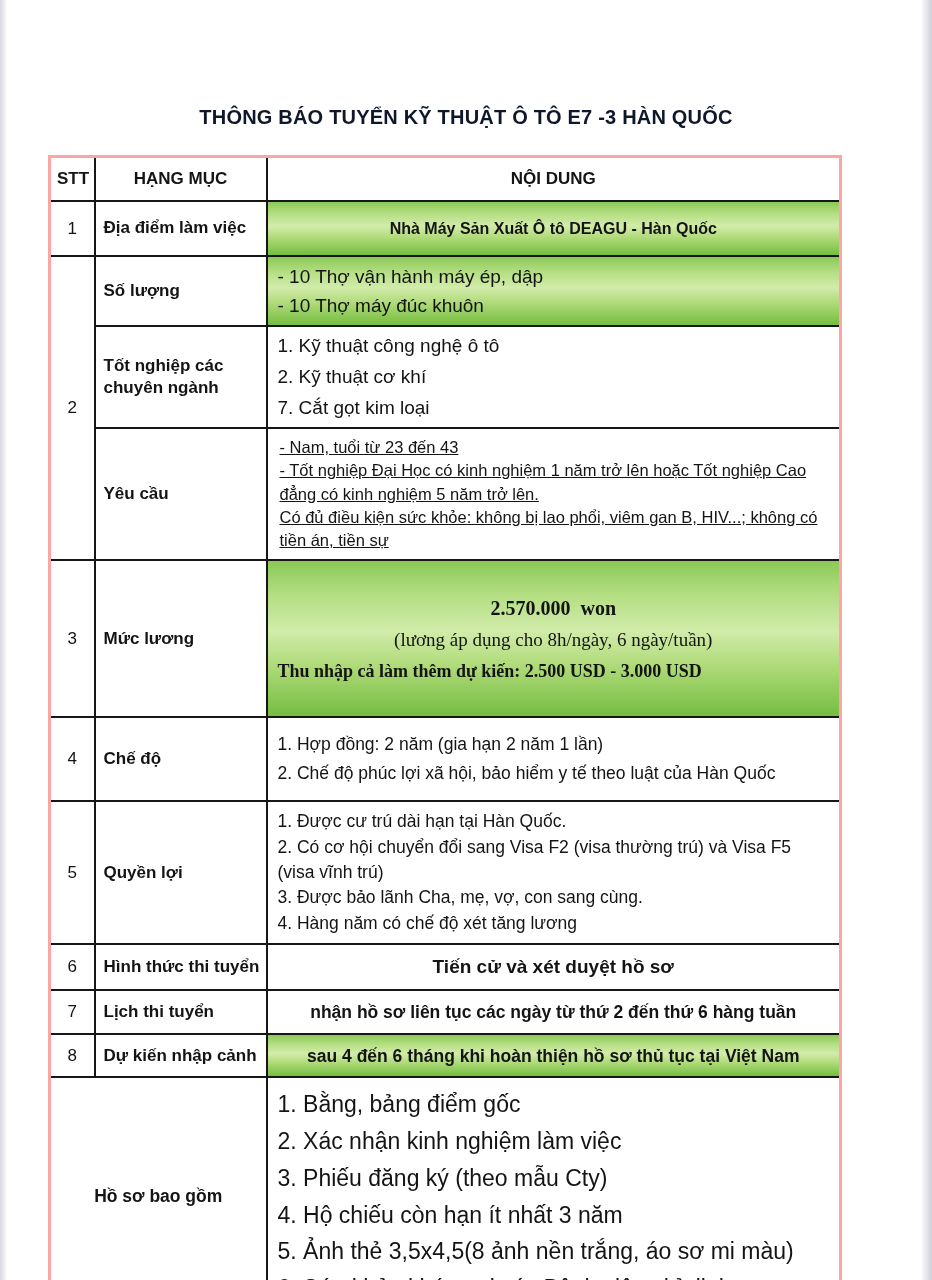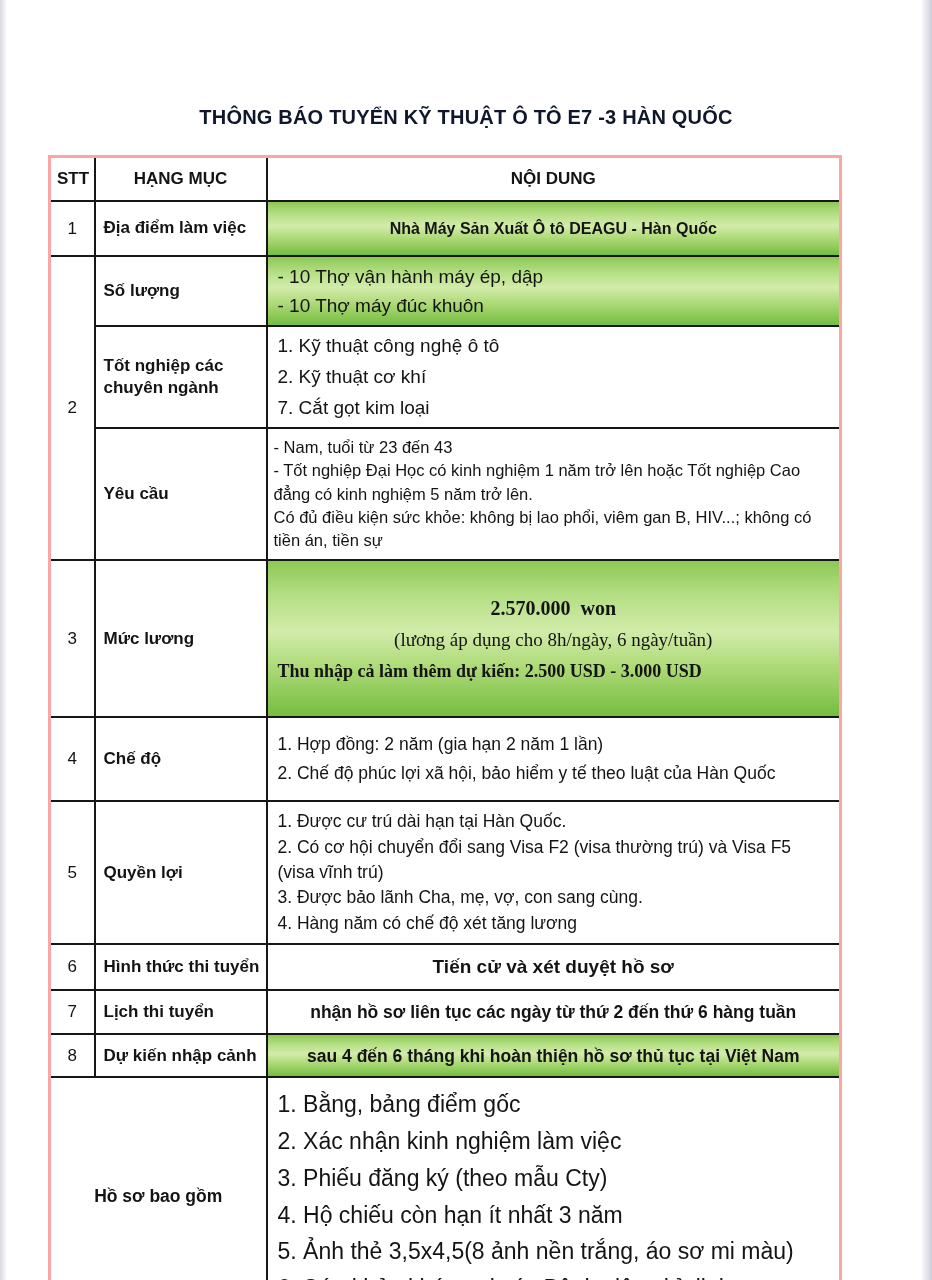--- a/index.html
+++ b/index.html
@@ -58,21 +58,21 @@
   tr.r4  td{height:74px;}
   tr.r5  td{height:129px;}
   tr.r6  td{height:36px;}
   tr.r7  td{height:34px;}
   tr.r8  td{height:33px;}
   tr.r9  td{height:170px;}
   
   tr.r1 td.content{font-size:16px;font-weight:bold;text-align:center;}
   tr.r2a td.content{font-size:19px;line-height:1.55;}
   tr.r2b td.content{font-size:19px;line-height:1.62;}
-  tr.r2c td.content{font-size:16.5px;line-height:1.42;padding:6px 6px;}
+  tr.r2c td.content{font-size:16.5px;line-height:1.42;padding:6px 12px;text-decoration:underline;}
   .salary-wrap{display:flex;flex-direction:column;justify-content:space-between;height:92px;padding:2px 0;font-family:Liberation Serif, serif;}
   .salary-line1{font-size:20px;font-weight:bold;text-align:center;white-space:pre;}
   .salary-line2{font-size:19px;text-align:center;}
   .salary-line3{font-size:18px;font-weight:bold;text-align:left;}
   tr.r4 td.content{font-size:17.5px;line-height:1.65;}
   tr.r5 td.content{font-size:17.5px;line-height:1.45;padding:6px 10px;border-radius:10px;}
   tr.r6 td.content{font-size:19px;font-weight:bold;text-align:center;}
   tr.r7 td.content{font-size:17.5px;font-weight:bold;text-align:center;}
   tr.r8 td.content{font-size:17.5px;font-weight:bold;text-align:center;}
   td.cat-merged{font-size:17.5px;font-weight:bold;text-align:center;}

